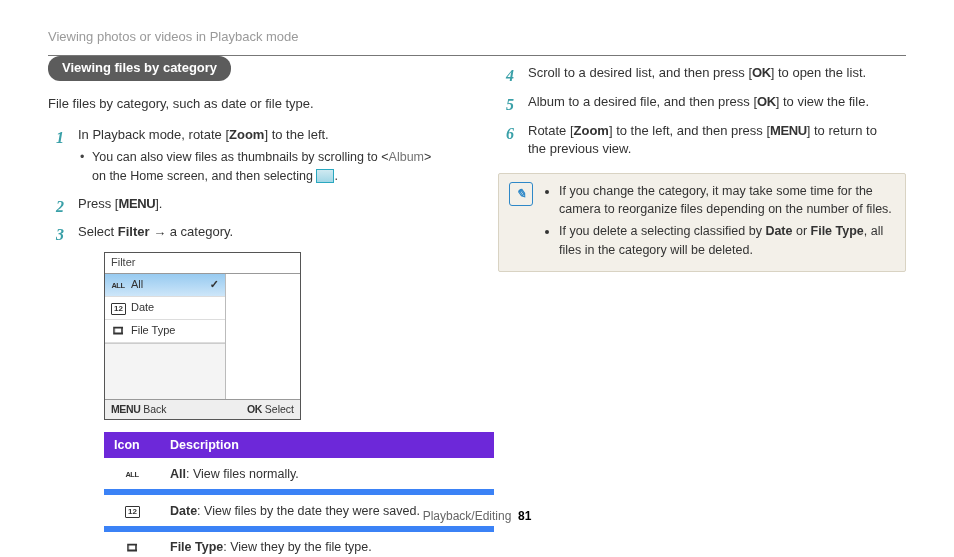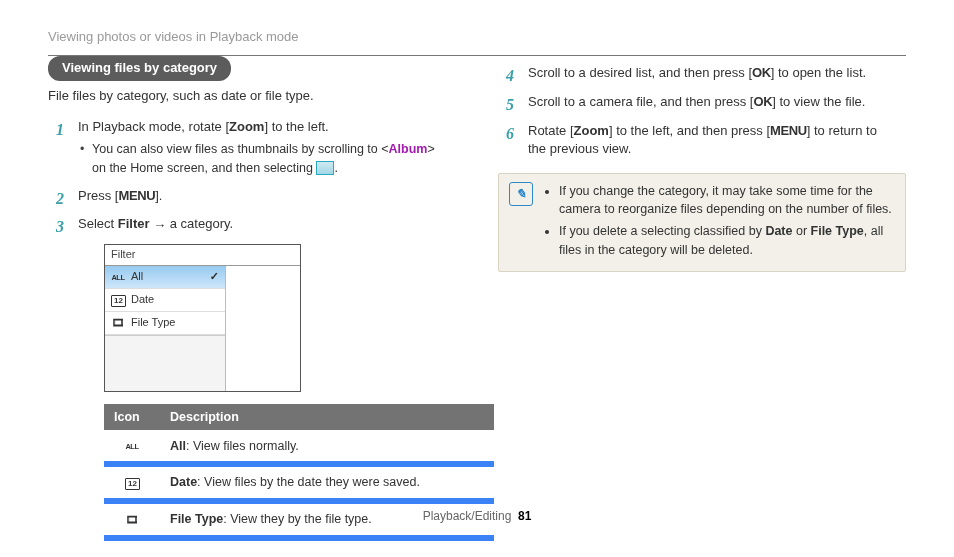--- a/index.html
+++ b/index.html
@@ -33,21 +33,21 @@
     min-width: 0;
   }
   .pill {
     display: inline-block;
     background: #5c5c5c;
     color: #fff;
     border-radius: 12px;
     padding: 3px 14px;
     font-weight: 600;
     font-size: 13px;
-    margin-bottom: 6px;
+    margin-bottom: 14px;
   }
   .intro {
     margin-bottom: 12px;
   }
   ol.steps {
     list-style: none;
     padding: 0;
     margin: 8px;
     counter-reset: step;
   }
@@ -82,21 +82,21 @@
     content: "•";
     position: absolute;
     left: -12px;
     color: #444;
   }
   .keycap {
     font-weight: 700;
     letter-spacing: -0.4px;
   }
   .bold { font-weight: 700; }
-  .albumlink { color: #a21caf; font-weight: 700; }
+  .albumlink { color: #737373; font-weight: 400; }
 
   
   .filter-shot {
     margin: 10px 0 12px 26px;
     width: 195px;
     border: 1px solid #555;
     background: #fff;
     font-size: 11px;
   }
   .filter-title {
@@ -157,21 +157,21 @@
   .fticon::after { content:"\1F39E"; font-size:10px;}
 
   
   table.icon-table {
     margin-left: 26px;
     width: 390px;
     border-collapse: collapse;
     font-size: 12.5px;
   }
   table.icon-table th {
-    background: #737373;
+    background: #6d28d9;
     color: #fff;
     text-align: left;
     padding: 4px 10px;
     font-weight: 600;
   }
   table.icon-table td {
     border-bottom: 6px solid #3b82f6;
     padding: 6px 10px;
     vertical-align: middle;
   }
@@ -273,20 +273,24 @@
                   <span>Date</span>
                 </div>
                 <div class="filter-row">
                   <span class="mini-icon fticon"></span>
                   <span>File Type</span>
                 </div>
                 <div class="filter-empty"></div>
               </div>
               <div class="filter-spacer"></div>
             </div>
+            <div class="filter-footer">
+              <span><span class="keycap">MENU</span> <span>Back</span></span>
+              <span><span class="keycap">OK</span> <span>Select</span></span>
+            </div>
           </div>
 
           
           <table class="icon-table">
             <tbody>
                 <tr>
               <th>Icon</th>
               <th>Description</th>
             </tr>
             <tr>
@@ -306,21 +310,21 @@
         </li>
       </ol>
     </div>
 
     <div class="col">
       <ol class="steps" style="counter-reset: step 3;">
         <li>
           <span>Scroll to a desired list, and then press [</span><span class="keycap">OK</span><span>] to open the list.</span>
         </li>
         <li>
-          <span>Scroll to a camera file, and then press [</span><span class="keycap">OK</span><span>] to view the file.</span>
+          <span>Album to a desired file, and then press [</span><span class="keycap">OK</span><span>] to view the file.</span>
         </li>
         <li>
           <span>Rotate [</span><span class="bold">Zoom</span><span>] to the left, and then press [</span><span class="keycap">MENU</span><span>] to return to the previous view.</span>
         </li>
       </ol>
 
       <div class="note">
         <div class="note-icon">✎</div>
         <ul>
           <li>If you change the category, it may take some time for the camera to reorganize files depending on the number of files.</li>

